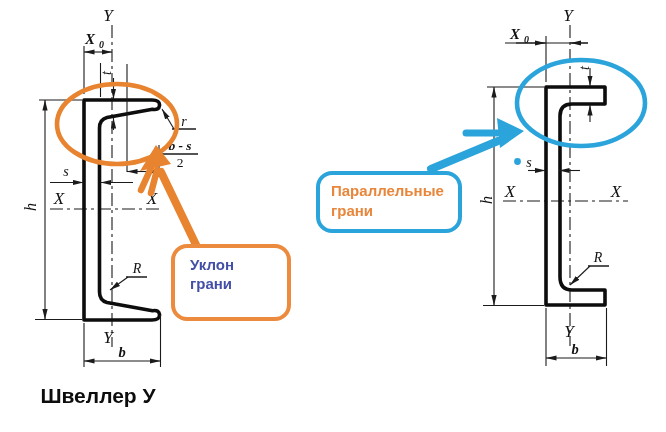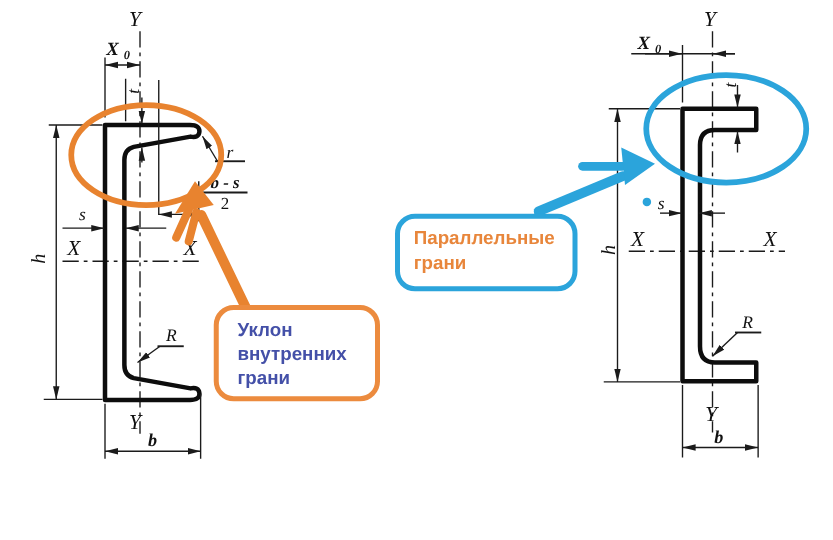--- a/index.html
+++ b/index.html
@@ -22,21 +22,21 @@
   .tden{font:13.5px "Liberation Serif", serif;}
   .th{font:italic 16px "Liberation Serif", serif;}
   
   .hl{fill:none;stroke-width:4.6;}
   .sh8{stroke-width:8;stroke-linecap:round;fill:none;}
   .sh7{stroke-width:7;stroke-linecap:round;fill:none;}
   .sh6{stroke-width:6.5;stroke-linecap:round;fill:none;}
   
   .callout{position:absolute;box-sizing:border-box;background:#ffffff;border-radius:16px;
            font-weight:bold;font-size:15px;line-height:19px;}
-  #callout-left{left:171px;top:244px;width:133px;height:77px;border:4px solid #EC8B3E;
+  #callout-left{left:171px;top:244px;width:120px;height:77px;border:4px solid #EC8B3E;
                 color:#4450A8;padding:7px 0 0 15px;}
   #callout-right{left:316px;top:171px;width:146px;height:62px;border:4px solid #2BA4DB;
                  color:#E8863B;padding:6px 0 0 11px;line-height:20px;}
   
   .caption{position:absolute;font-weight:bold;font-size:21px;color:#0d0d0d;text-align:center;}
   #caption-left{left:24px;top:384px;width:148px;}
   #caption-right{left:488px;top:385px;width:144px;}
 </style>
 </head>
 <body>
@@ -157,22 +157,22 @@
   <ellipse class="hl" cx="581" cy="103" rx="64" ry="43" stroke="#2BA4DB"></ellipse>
   <g>
     <path class="sh8" d="M431 169 L498 141" stroke="#2BA4DB"></path>
     <path class="sh7" d="M466 133 L498 133" stroke="#2BA4DB"></path>
     <polygon points="524,131 497,118 500,148" fill="#2BA4DB"></polygon>
   </g>
 </svg>
 
 <div class="callout" id="callout-left">
   <div>Уклон</div>
-  <div>внутренних</div>
   <div>грани</div>
 </div>
 <div class="callout" id="callout-right">
   <div>Параллельные</div>
   <div>грани</div>
 </div>
 
+<div class="caption" id="caption-left">Швеллер У</div>
 
 </div>
 
 </body></html>

